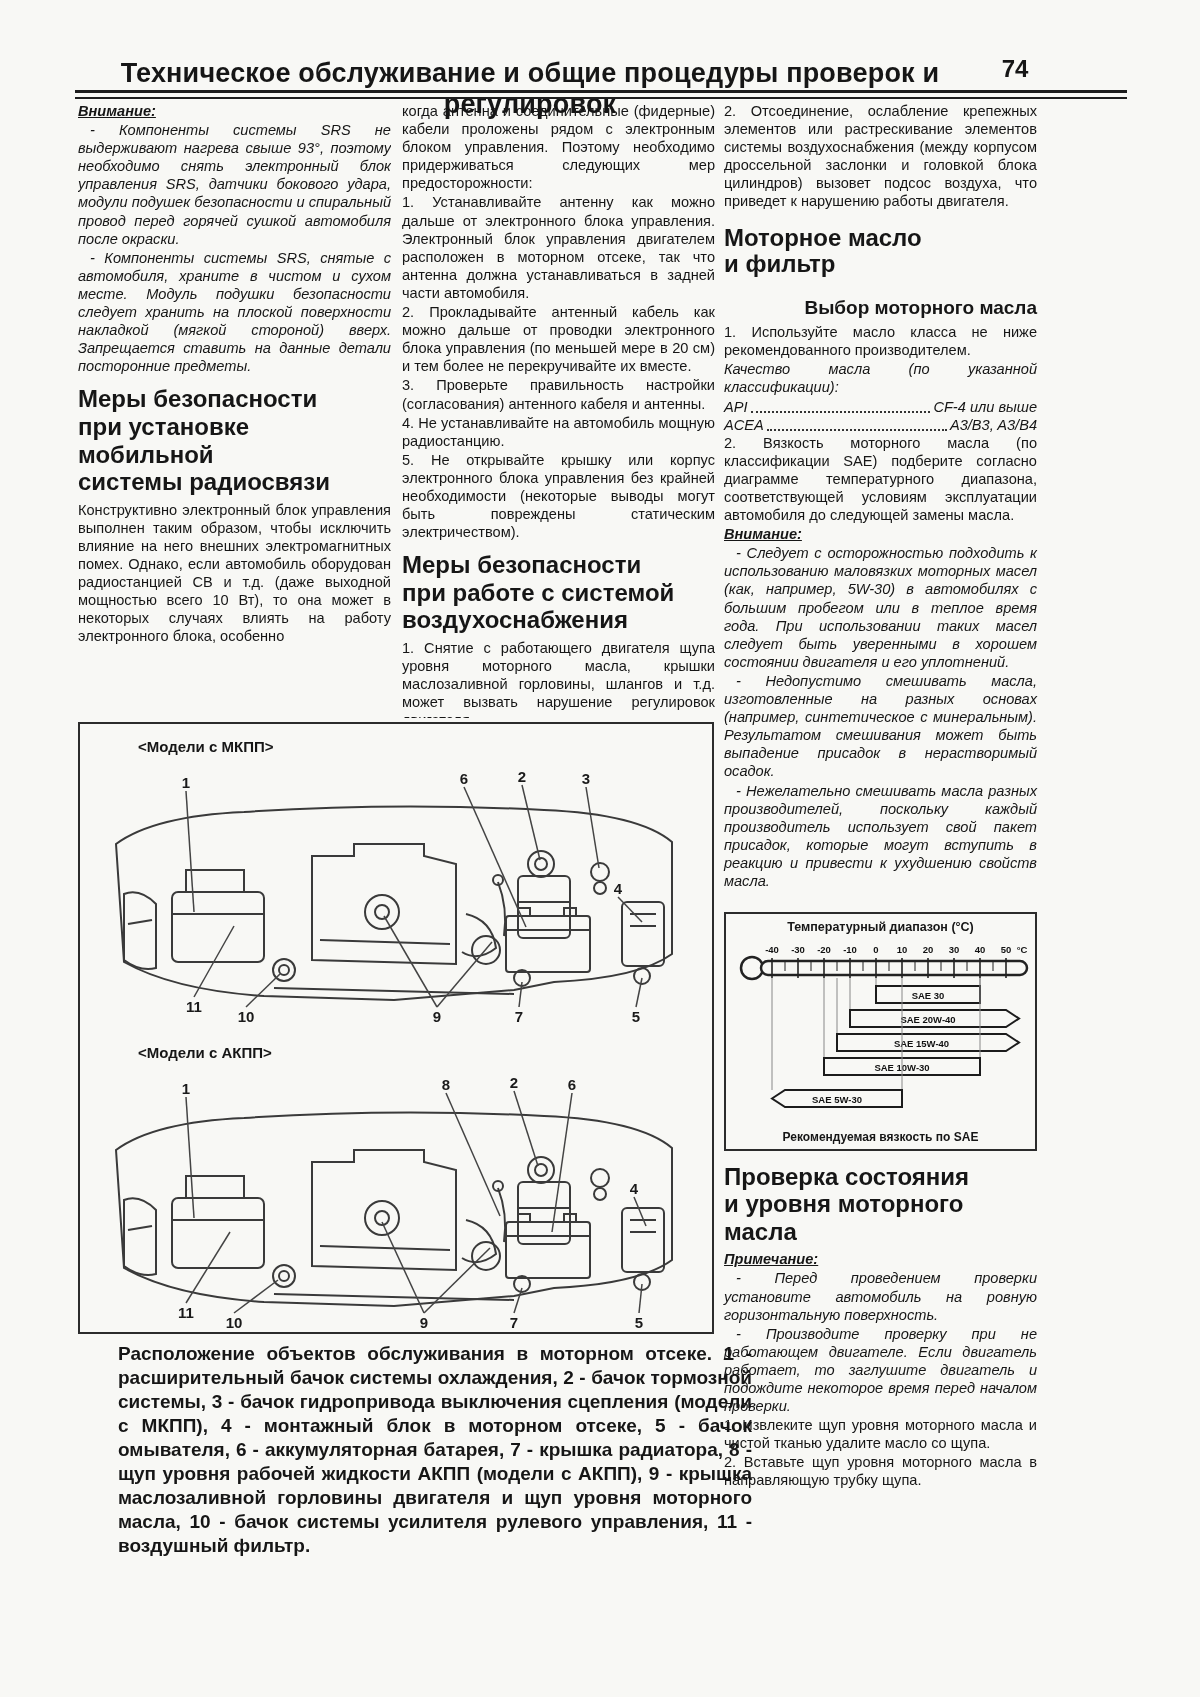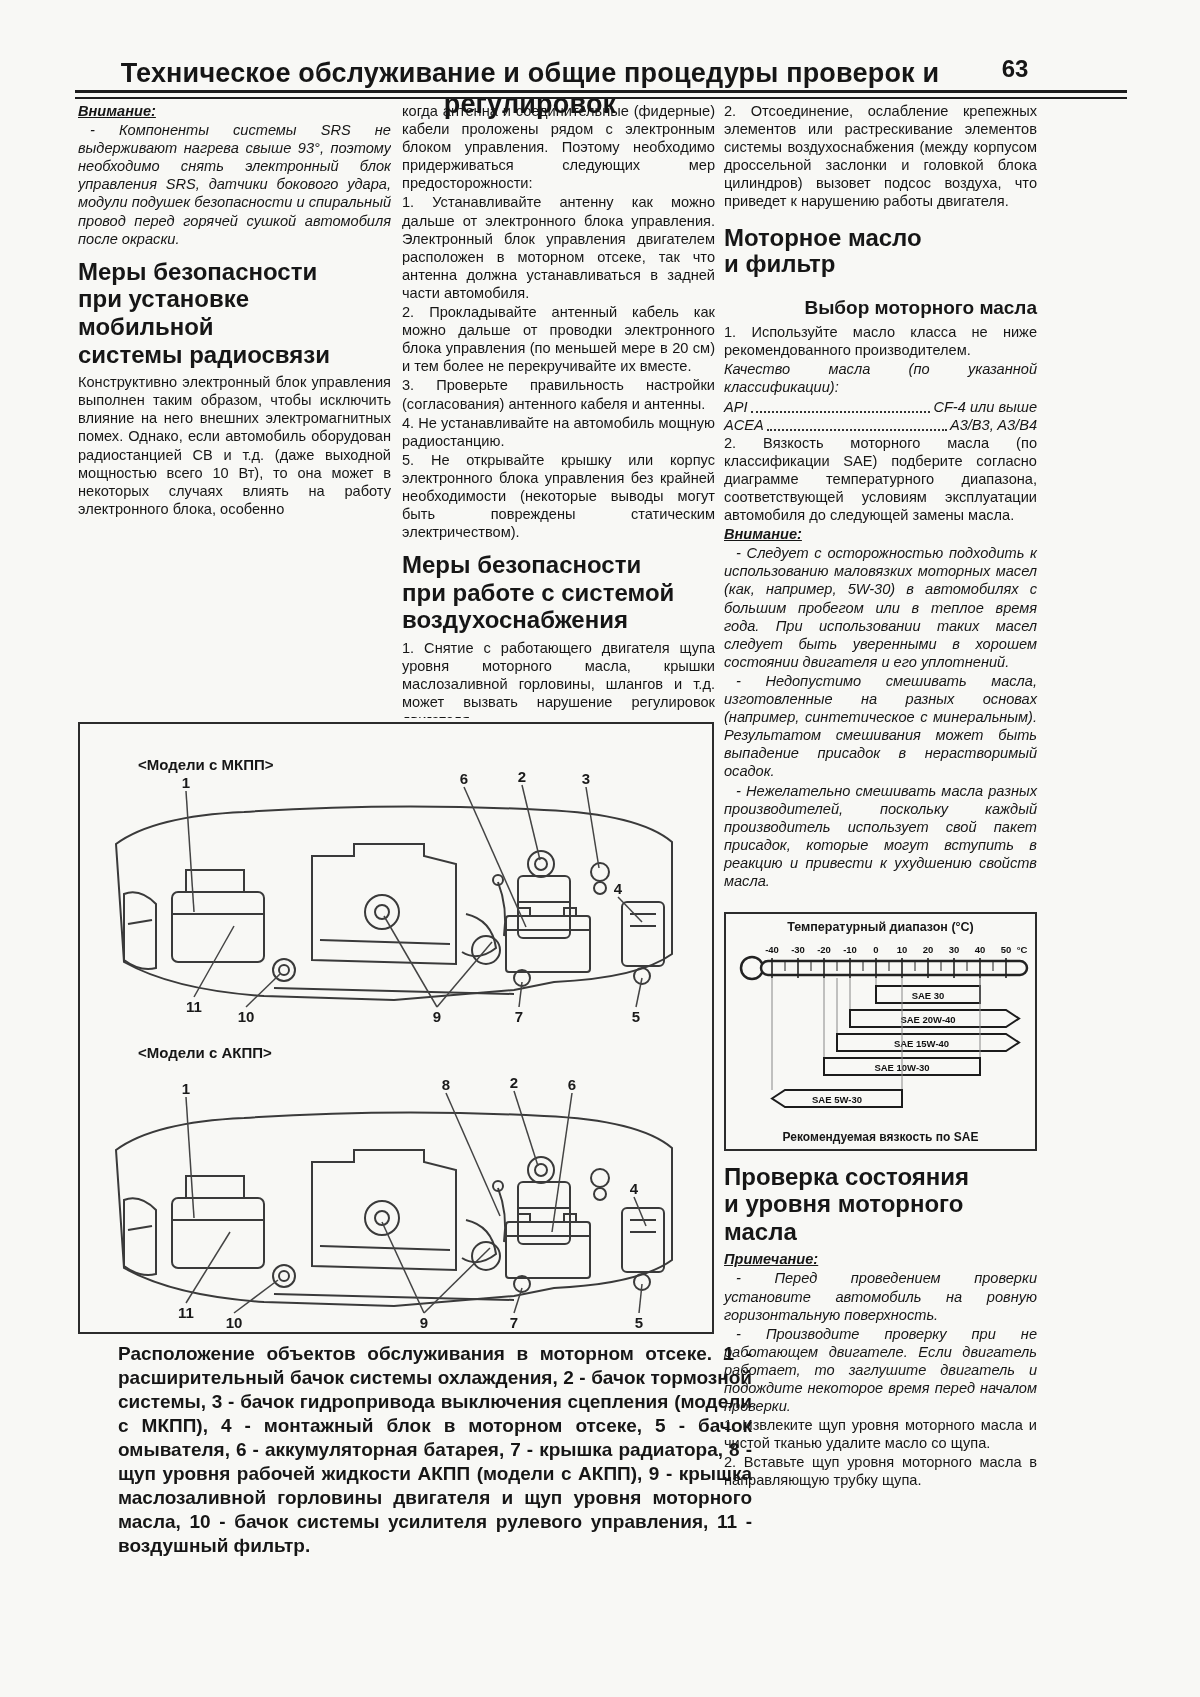--- a/index.html
+++ b/index.html
@@ -46,26 +46,27 @@
   .sae-box{border:2.5px solid #2c2c2c;margin:22px 0 12px 0;padding:6px 2px 4px 2px;background:#f8f8f5;}
   .sae-title{text-align:center;font-size:12.5px;font-weight:bold;margin-bottom:2px;}
   .sae-footer{text-align:center;font-size:12px;font-weight:bold;margin-top:2px;}
 </style>
 </head>
 <body>
 
 <div class="sheet">
 
   <div class="hdr-title">Техническое обслуживание и общие процедуры проверок и регулировок</div>
-  <div class="hdr-num">63</div>
+  <div class="hdr-num">74</div>
   <div class="hdr-rule"></div>
 
   <div class="col col-left">
     <p class="note-label">Внимание:</p>
     <p class="note">- Компоненты системы SRS не выдерживают нагрева свыше 93°, поэтому необходимо снять электронный блок управления SRS, датчики бокового удара, модули подушек безопасности и спиральный провод перед горячей сушкой автомобиля после окраски.</p>
+    <p class="note">- Компоненты системы SRS, снятые с автомобиля, храните в чистом и сухом месте. Модуль подушки безопасности следует хранить на плоской поверхности накладкой (мягкой стороной) вверх. Запрещается ставить на данные детали посторонние предметы.</p>
     <div class="h2">Меры безопасности
 при установке мобильной
 системы радиосвязи</div>
     <p>Конструктивно электронный блок управления выполнен таким образом, чтобы исключить влияние на него внешних электромагнитных помех. Однако, если автомобиль оборудован радиостанцией СВ и т.д. (даже выходной мощностью всего 10 Вт), то она может в некоторых случаях влиять на работу электронного блока, особенно</p>
   </div>
 
   <div class="col col-mid">
     <p>когда антенна и соединительные (фидерные) кабели проложены рядом с электронным блоком управления. Поэтому необходимо придерживаться следующих мер предосторожности:</p>
     <p>1. Устанавливайте антенну как можно дальше от электронного блока управления. Электронный блок управления двигателем расположен в моторном отсеке, так что антенна должна устанавливаться в задней части автомобиля.</p>
     <p>2. Прокладывайте антенный кабель как можно дальше от проводки электронного блока управления (по меньшей мере в 20 см) и тем более не перекручивайте их вместе.</p>
@@ -202,21 +203,21 @@
             <line x1="536" y1="150" x2="562" y2="150"></line>
               <line x1="536" y1="162" x2="562" y2="162"></line>
             <circle cx="548" cy="212" r="8"></circle>
             <circle cx="428" cy="214" r="8"></circle>
             <path d="M180,224 L420,230"></path>
           </g>
         </symbol>
       </defs>
     </svg>
 
-    <div class="fig-label" style="top:32px;">&lt;Модели с МКПП&gt;</div>
+    <div class="fig-label" style="top:14px;">&lt;Модели с МКПП&gt;</div>
     <div class="diagram" id="diag-mkpp" style="top:40px;">
       <svg width="600" height="260">
           <use href="#bay"></use>
         </svg>
       <svg class="leads" width="600" height="260">
           <line x1="92" y1="27" x2="100" y2="148" stroke="#444" stroke-width="1.5"></line>
           <line x1="370" y1="23" x2="432" y2="163" stroke="#444" stroke-width="1.5"></line>
           <line x1="428" y1="21" x2="446" y2="96" stroke="#444" stroke-width="1.5"></line>
           <line x1="492" y1="23" x2="505" y2="104" stroke="#444" stroke-width="1.5"></line>
           <line x1="524" y1="133" x2="548" y2="158" stroke="#444" stroke-width="1.5"></line>

